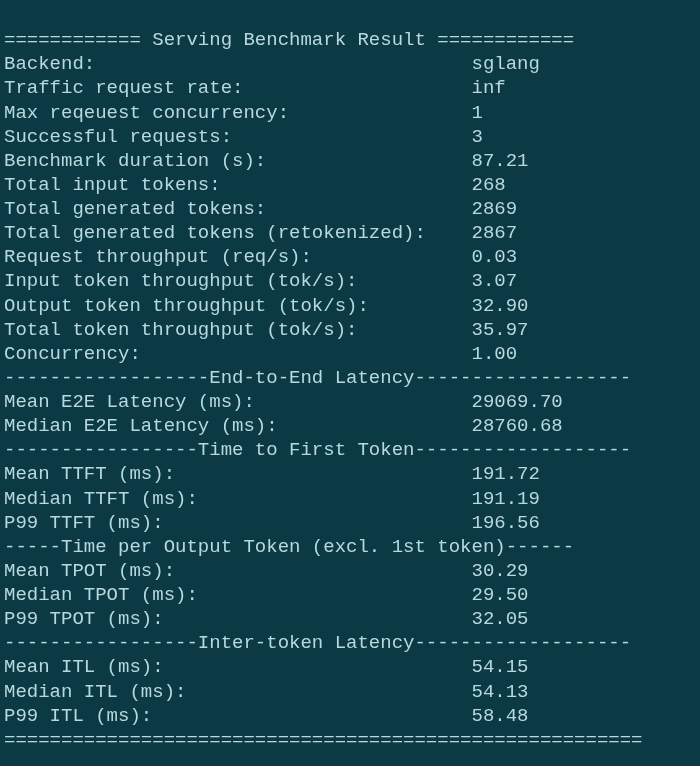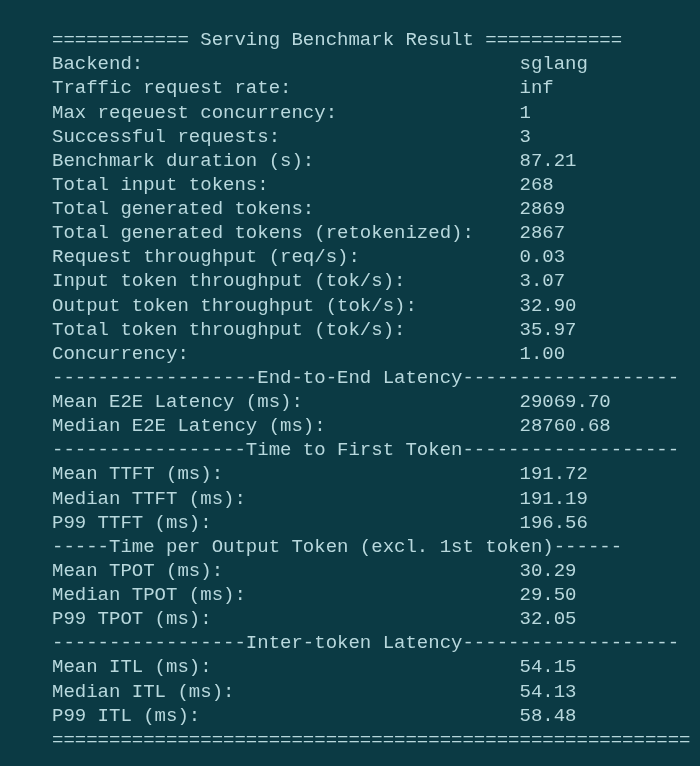--- a/index.html
+++ b/index.html
@@ -10,21 +10,20 @@
       font-size: 19px;
       line-height: 1.27;
       color: #b8d8dd;
       width: 700px;
       height: 766px;
       overflow: hidden;
     }
     .terminal {
       padding: 4px 4px;
       white-space: pre;
-      margin-left: 48px;
     }
     .line {
       display: block;
     }
   </style>
 </head>
 <body>
 
 <div class="terminal">
 <span class="line"><span>============ </span><span>Serving Benchmark Result</span><span> ============</span></span><span id="main-rows"><span class="line"><span>Backend:                                 </span><span>sglang</span></span><span class="line"><span>Traffic request rate:                    </span><span>inf</span></span><span class="line"><span>Max reqeuest concurrency:                </span><span>1</span></span><span class="line"><span>Successful requests:                     </span><span>3</span></span><span class="line"><span>Benchmark duration (s):                  </span><span>87.21</span></span><span class="line"><span>Total input tokens:                      </span><span>268</span></span><span class="line"><span>Total generated tokens:                  </span><span>2869</span></span><span class="line"><span>Total generated tokens (retokenized):    </span><span>2867</span></span><span class="line"><span>Request throughput (req/s):              </span><span>0.03</span></span><span class="line"><span>Input token throughput (tok/s):          </span><span>3.07</span></span><span class="line"><span>Output token throughput (tok/s):         </span><span>32.90</span></span><span class="line"><span>Total token throughput (tok/s):          </span><span>35.97</span></span><span class="line"><span>Concurrency:                             </span><span>1.00</span></span></span><span id="sections"><span class="line">------------------End-to-End Latency-------------------</span><span class="line"><span>Mean E2E Latency (ms):                   </span><span>29069.70</span></span><span class="line"><span>Median E2E Latency (ms):                 </span><span>28760.68</span></span><span class="line">-----------------Time to First Token-------------------</span><span class="line"><span>Mean TTFT (ms):                          </span><span>191.72</span></span><span class="line"><span>Median TTFT (ms):                        </span><span>191.19</span></span><span class="line"><span>P99 TTFT (ms):                           </span><span>196.56</span></span><span class="line">-----Time per Output Token (excl. 1st token)------</span><span class="line"><span>Mean TPOT (ms):                          </span><span>30.29</span></span><span class="line"><span>Median TPOT (ms):                        </span><span>29.50</span></span><span class="line"><span>P99 TPOT (ms):                           </span><span>32.05</span></span><span class="line">-----------------Inter-token Latency-------------------</span><span class="line"><span>Mean ITL (ms):                           </span><span>54.15</span></span><span class="line"><span>Median ITL (ms):                         </span><span>54.13</span></span><span class="line"><span>P99 ITL (ms):                            </span><span>58.48</span></span></span><span class="line">========================================================</span></div>

